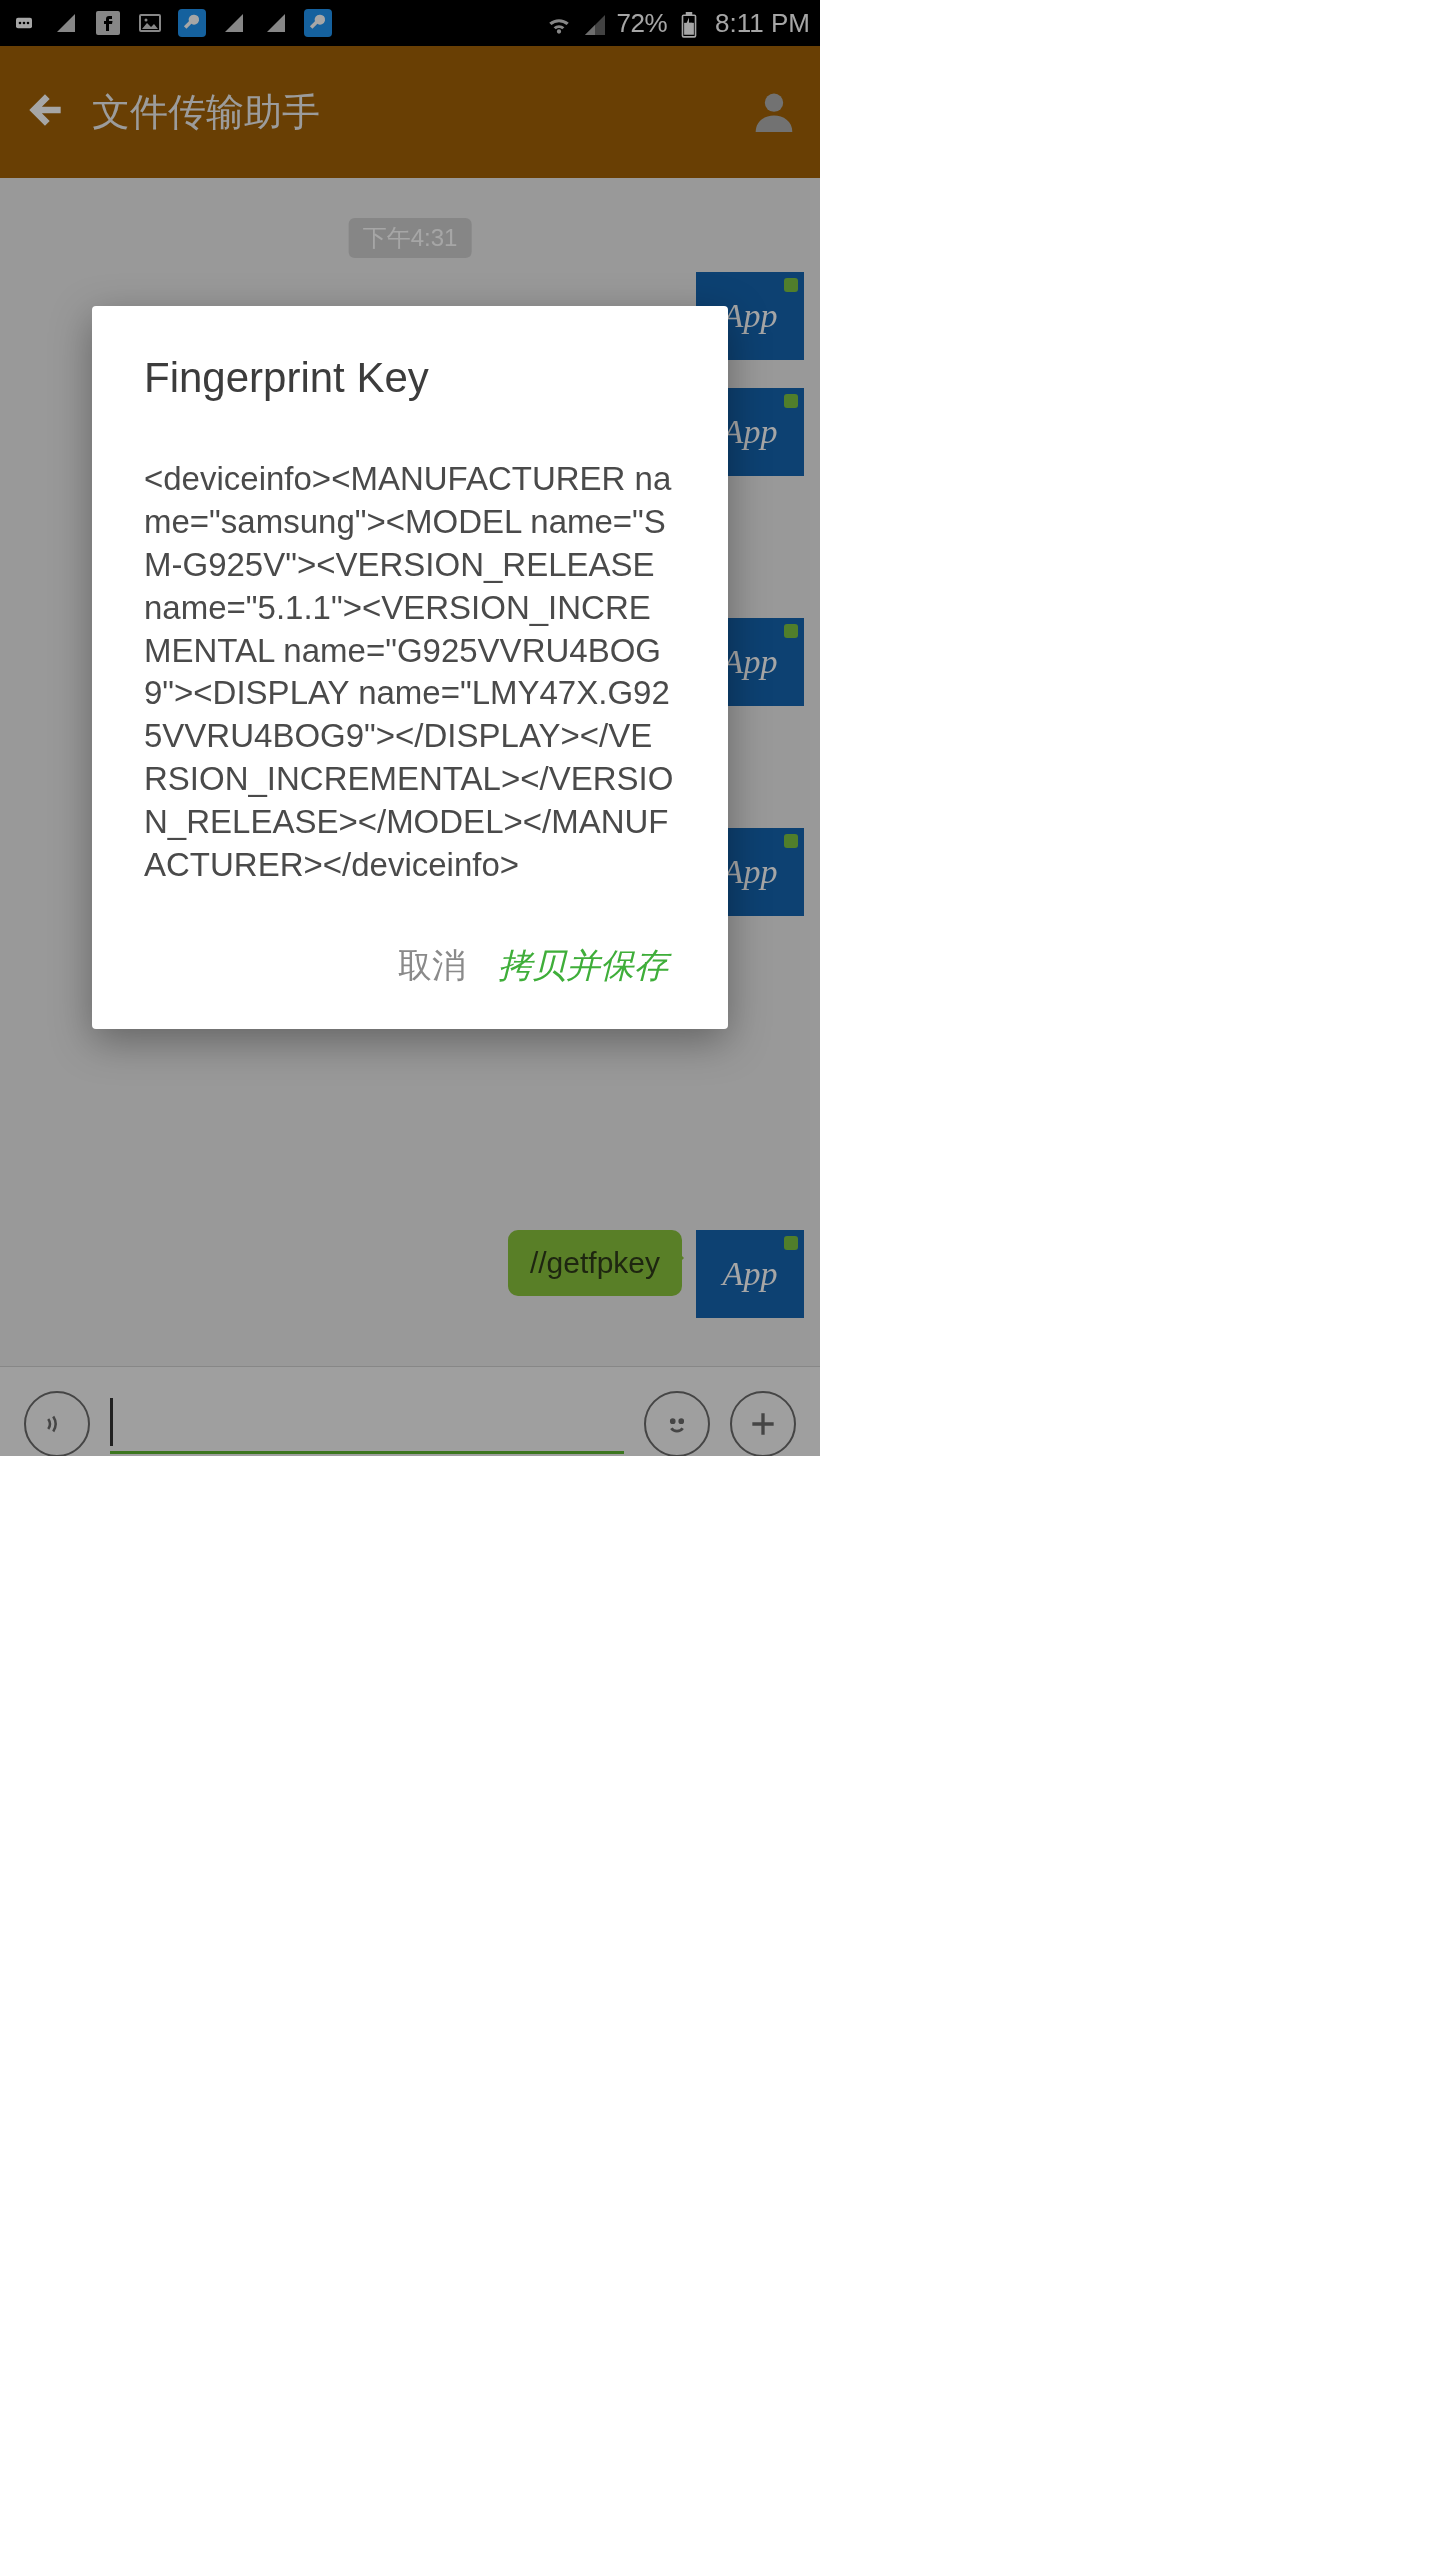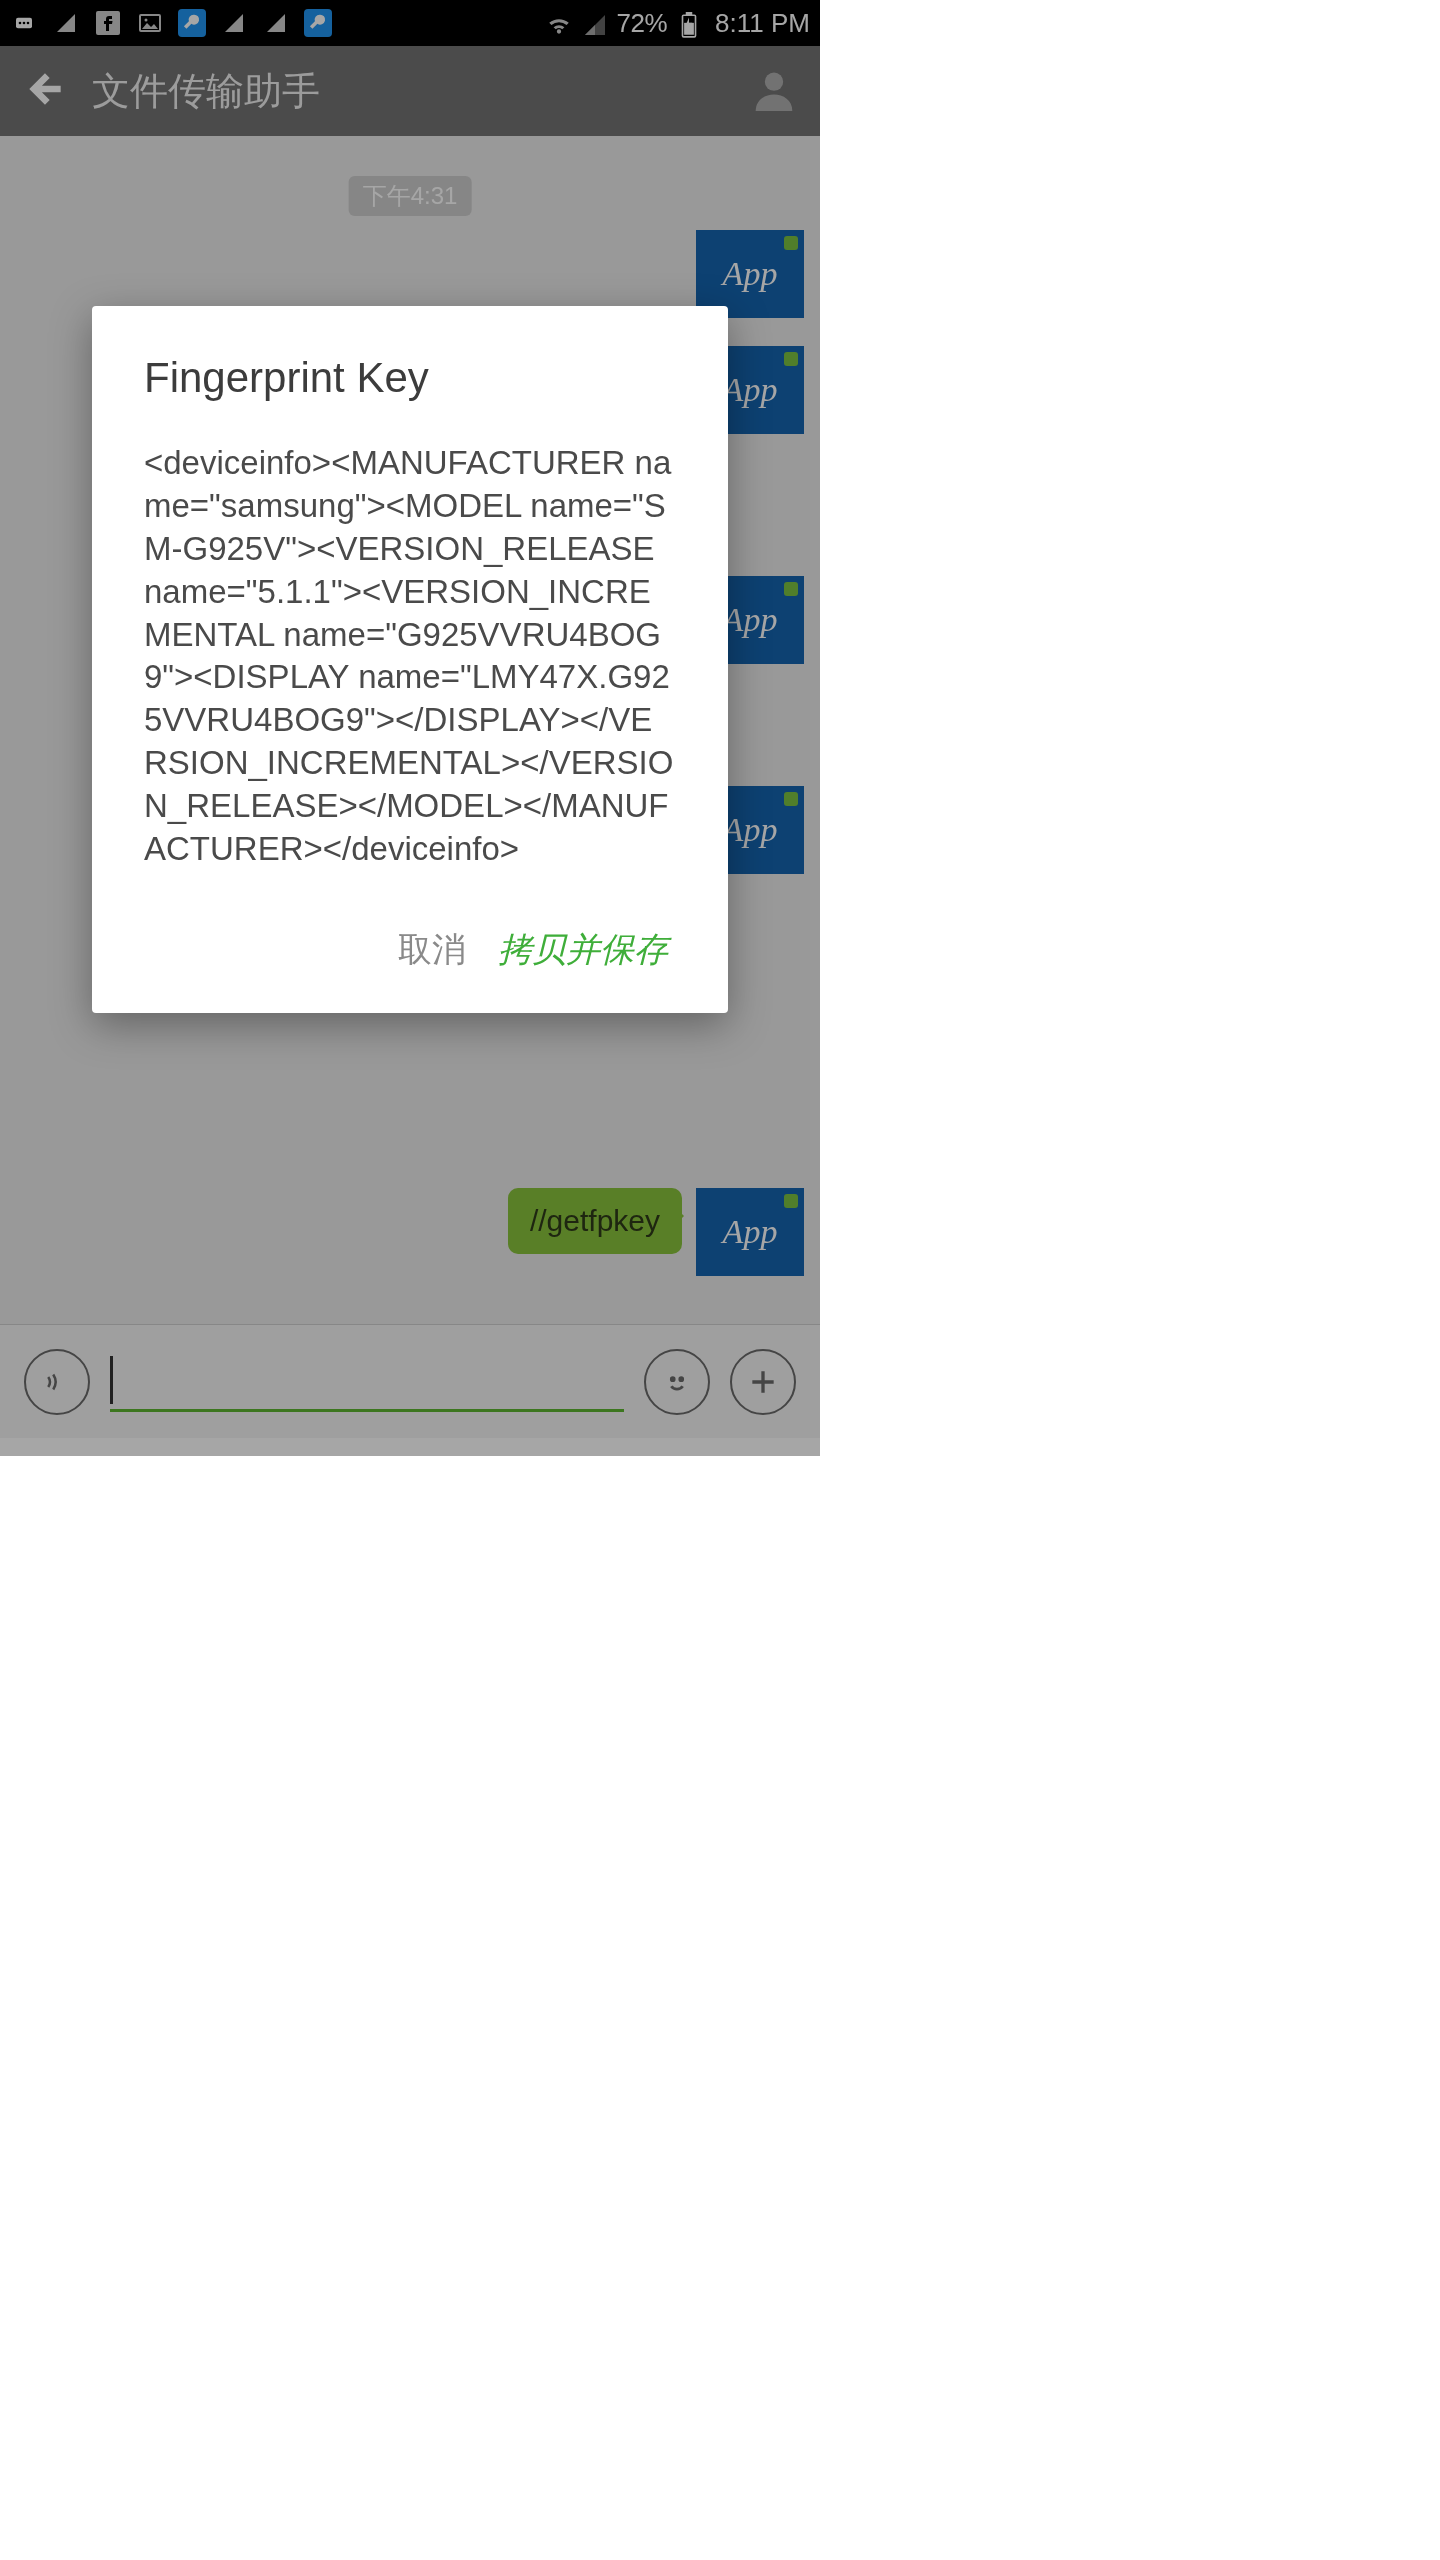--- a/index.html
+++ b/index.html
@@ -15,21 +15,21 @@
     .status-right { display: flex; align-items: flex-end; gap: 8px; }
     .status-ic { width: 28px; height: 28px; display: inline-flex; align-items: center; justify-content: center; }
     .status-ic svg { fill: #d0d0d0; }
     .sq-blue { background: #2196f3; border-radius: 4px; }
     .sq-blue svg { fill: #fff; }
     .batt-txt { font-size: 26px; letter-spacing: -0.5px; }
     .clock-txt { font-size: 26px; margin-left: 4px; }
 
     
     .appheader {
-      height: 90px; background: #737373; color: #fff;
+      height: 132px; background: #a16207; color: #fff;
       display: flex; align-items: center; justify-content: space-between;
       padding: 0 24px;
     }
     .hdr-left { display: flex; align-items: center; gap: 28px; }
     .back-ic svg { stroke: #fff; stroke-width: 4; fill: none; }
     .hdr-title { font-size: 38px; color: #f0f0f0; }
     .person-ic svg { fill: #b0b0b0; }
 
     
     .chat { background: #ebebeb; height: 1188px; position: relative; overflow: hidden; }
@@ -75,21 +75,21 @@
     
     .overlay { position: absolute; inset: 0; background: rgba(0,0,0,0.35); }
 
     
     .dialog {
       position: absolute; left: 92px; right: 92px; top: 306px;
       background: #fff; border-radius: 4px;
       box-shadow: 0 12px 40px rgba(0,0,0,0.35);
       padding: 48px 52px 40px 52px;
     }
-    .dlg-title { font-size: 42px; color: #3c3c3c; margin-bottom: 40px; }
+    .dlg-title { font-size: 42px; color: #3c3c3c; margin-bottom: 56px; }
     .dlg-body { font-size: 33px; color: #4a4a4a; line-height: 1.30; word-break: break-all; margin-bottom: 56px; }
     .dlg-actions { display: flex; justify-content: flex-end; gap: 32px; font-size: 34px; padding-right: 8px; }
     .btn-cancel { color: #8a8a8a; }
     .btn-confirm { color: #3fae3a; font-weight: 500; font-style: italic; }
 
     
     .screen { position: relative; width: 820px; height: 1456px; }
   </style>
 </head>
 <body>

